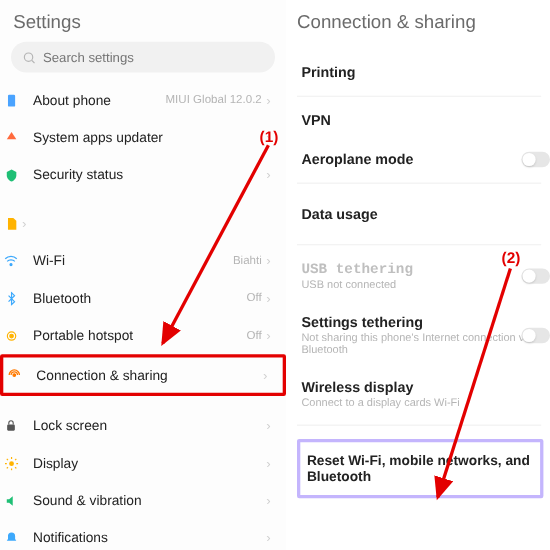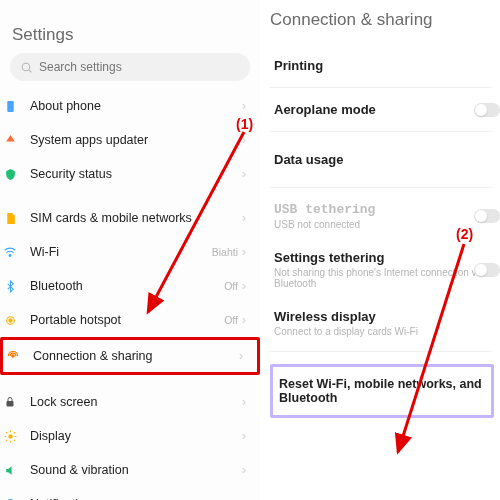--- a/index.html
+++ b/index.html
@@ -1,20 +1,20 @@
 <!DOCTYPE html>
 <html><head>
 <meta charset="utf-8">
 <style>
   * { margin: 0; padding: 0; box-sizing: border-box; }
   body { font-family: -apple-system, Helvetica, Arial, sans-serif; font-size: 12px; color: #333; background: #fff; width: 500px; height: 500px; overflow: hidden; }
   .app { display: flex; height: 100%; }
   .left { width: 260px; background: #fdfdfd; padding: 6px 0; overflow: hidden; }
   .right { flex: 1; padding: 6px 0 0 10px; overflow: hidden; }
-  .title { font-size: 17px; font-weight: 400; color: #6b6b6b; padding: 4px 12px 8px; margin-top: 15px; }
+  .title { font-size: 17px; font-weight: 400; color: #6b6b6b; padding: 4px 12px 8px; }
   .title-right { font-size: 17px; font-weight: 400; color: #6b6b6b; padding: 4px 0 18px; }
   .search { margin: 0 10px 8px; background: #f1f1f1; border-radius: 16px; height: 28px; display: flex; align-items: center; padding: 0 10px; color: #b5b5b5; justify-content: space-between; }
   .search svg { margin-right: 6px; }
   .search input { border: 0; background: transparent; outline: 0; font-size: 12px; color: #666; flex: 1; }
   .row { display: flex; align-items: center; height: 34px; padding: 0 14px 0 0; position: relative; }
   .row .ico { width: 20px; display: flex; justify-content: center; }
   .row .lbl { flex: 1; font-size: 12.5px; color: #222; padding-left: 10px; }
   .row .val { font-size: 10.5px; color: #b5b5b5; margin-right: 4px; }
   .row .chev { color: #d0d0d0; }
   .gap { height: 10px; }
@@ -46,20 +46,21 @@
       <input placeholder="Search settings" style="">
     </div>
 
     <div class="row">
       <span class="ico">
           <svg width="13" height="13" viewBox="0 0 24 24" fill="#4aa3ff">
             <rect x="6" y="2" width="12" height="20" rx="2"></rect>
           </svg>
         </span>
       <span class="lbl">About phone</span>
+      <span class="val">MIUI Global 12.0.2</span>
       <span class="chev">›</span>
     </div>
     <div class="row">
       <span class="ico">
           <svg width="13" height="13" viewBox="0 0 24 24" fill="#ff6a3d">
             <path d="M12 2 L20 14 L4 14 Z"></path>
           </svg>
         </span>
       <span class="lbl">System apps updater</span>
       <span class="chev">›</span>
@@ -74,21 +75,20 @@
       <span class="chev">›</span>
     </div>
     <div class="gap"></div>
 
     <div class="row">
       <span class="ico">
           <svg width="13" height="13" viewBox="0 0 24 24" fill="#ffb300">
             <path d="M6 2 H15 L20 7 V22 H6 Z"></path>
           </svg>
         </span>
-      <span class="lbl">SIM cards &amp; mobile networks</span>
       <span class="chev">›</span>
     </div>
     <div class="row">
       <span class="ico">
           <svg width="14" height="14" viewBox="0 0 24 24" fill="none" stroke="#3da9fc" stroke-width="2">
             <path d="M3 9 C8 4 16 4 21 9"></path>
             <path d="M6 13 C9 10 15 10 18 13"></path>
             <circle cx="12" cy="18" r="1.5" fill="#3da9fc"></circle>
           </svg>
         </span>
@@ -180,20 +180,23 @@
   </div>
 
   <div class="right">
     <div class="title-right">Connection &amp; sharing</div>
 
     <div class="right-row">
       <div class="hdr">Printing</div>
     </div>
     <div class="sep"></div>
     <div class="right-row">
+      <div class="hdr">VPN</div>
+    </div>
+    <div class="right-row">
       <div class="hdr">Aeroplane mode</div>
       <div class="toggle"></div>
     </div>
     <div class="sep"></div>
     <div class="right-row" style="padding-top:16px;padding-bottom:16px">
       <div class="hdr">Data usage</div>
     </div>
     <div class="sep"></div>
     <div class="right-row dim">
       <div class="hdr">USB tethering</div>

